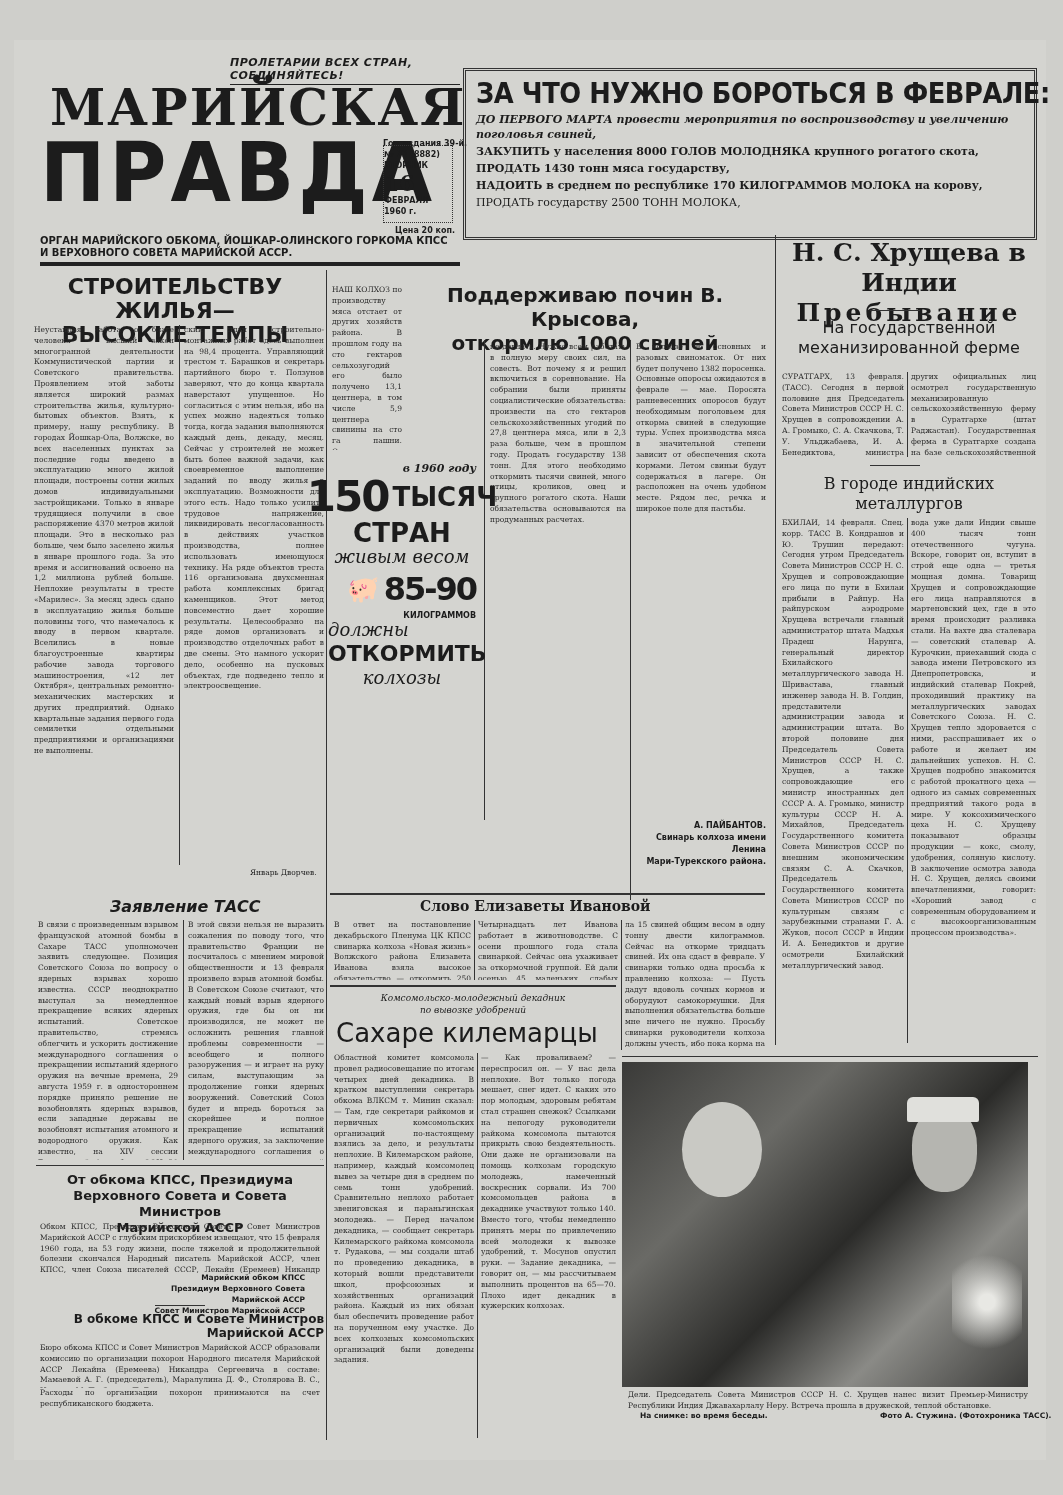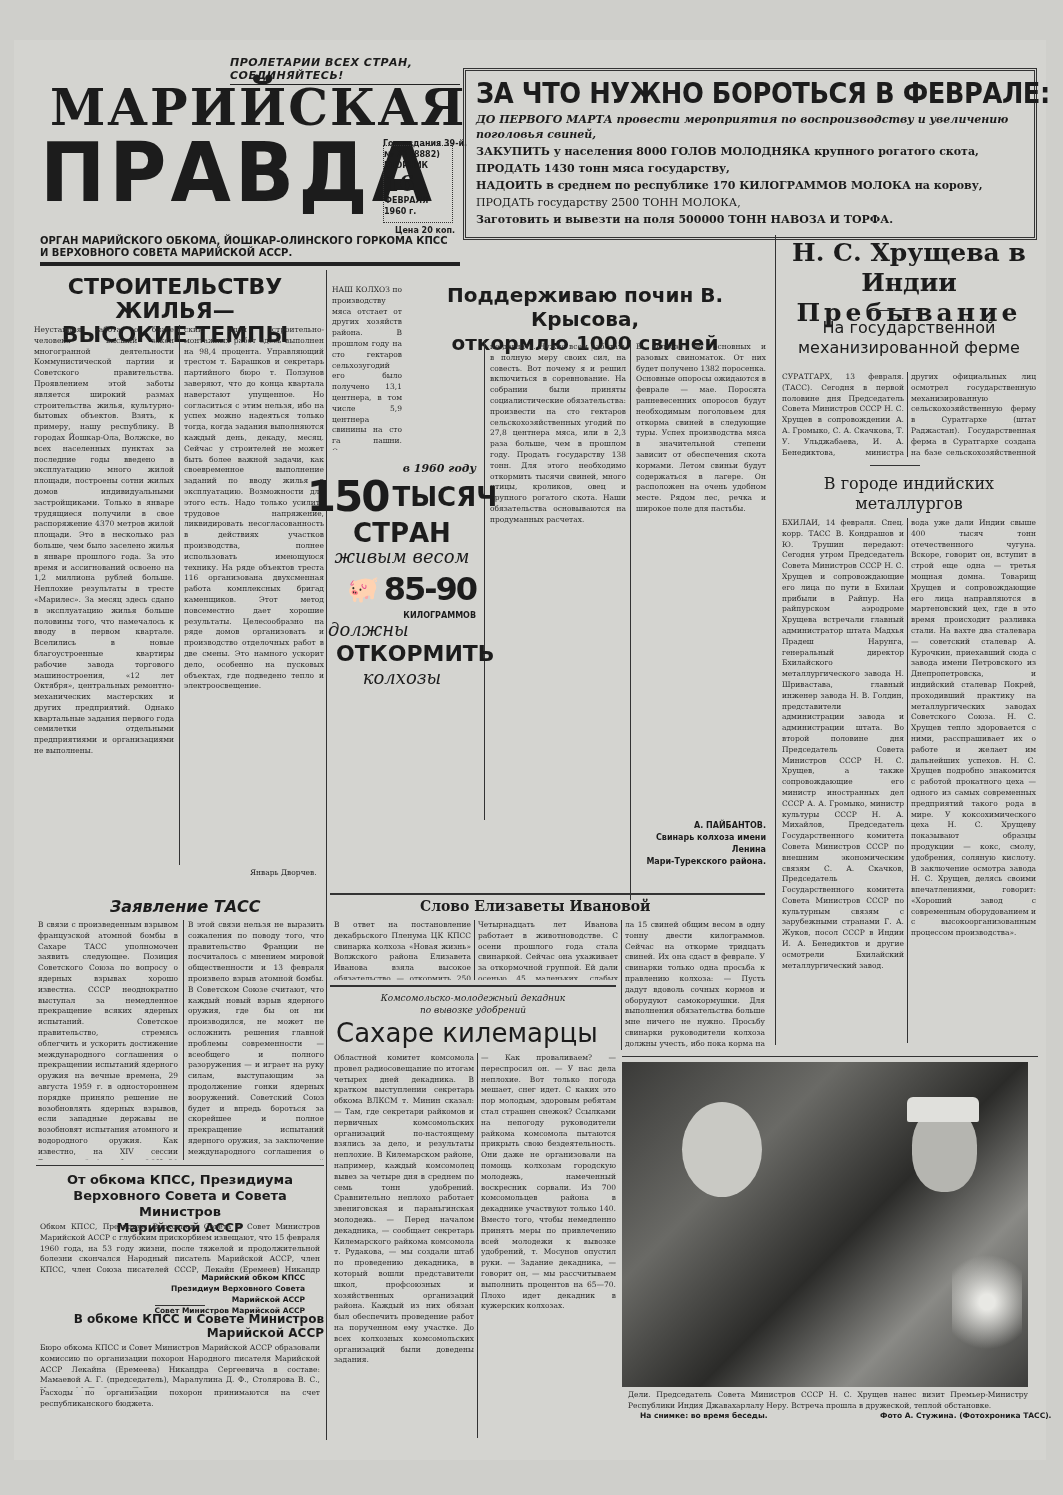--- a/index.html
+++ b/index.html
@@ -66,21 +66,20 @@
 </div>
 <div class="abs rule-thick" style="left:40px;top:262px;width:420px;"></div>
 
 <div class="abs banner">
   <h1>ЗА ЧТО НУЖНО БОРОТЬСЯ В ФЕВРАЛЕ:</h1>
   <p class="ital b">ДО ПЕРВОГО МАРТА провести мероприятия по воспроизводству и увеличению поголовья свиней,</p>
   <p class="b">ЗАКУПИТЬ у населения 8000 ГОЛОВ МОЛОДНЯКА крупного рогатого скота,</p>
   <p class="b">ПРОДАТЬ 1430 тонн мяса государству,</p>
   <p class="b">НАДОИТЬ в среднем по республике 170 КИЛОГРАММОВ МОЛОКА на корову,</p>
   <p>ПРОДАТЬ государству 2500 ТОНН МОЛОКА,</p>
-  <p class="b">Заготовить и вывезти на поля 500000 ТОНН НАВОЗА И ТОРФА.</p>
 </div>
 
 <div class="abs" style="left:30px;top:275px;width:290px;text-align:center;">
   <h2 style="font:bold 22px 'DejaVu Sans',sans-serif;line-height:24px;">СТРОИТЕЛЬСТВУ ЖИЛЬЯ—</h2>
   <h2 style="font:bold 22px 'DejaVu Sans',sans-serif;line-height:24px;">ВЫСОКИЕ ТЕМПЫ</h2>
 </div>
 <div class="abs col-text" style="left:34px;top:325px;width:140px;height:540px;">Неустанная забота о благе человека — высший закон многогранной деятельности Коммунистической партии и Советского правительства. Проявлением этой заботы является широкий размах строительства жилья, культурно-бытовых объектов. Взять, к примеру, нашу республику. В городах Йошкар-Ола, Волжске, во всех населенных пунктах за последние годы введено в эксплуатацию много жилой площади, построены сотни жилых домов индивидуальными застройщиками. Только в январе трудящиеся получили в свое распоряжение 4370 метров жилой площади. Это в несколько раз больше, чем было заселено жилья в январе прошлого года. За это время и ассигнований освоено на 1,2 миллиона рублей больше. Неплохие результаты в тресте «Марилес». За месяц здесь сдано в эксплуатацию жилья больше половины того, что намечалось к вводу в первом квартале. Вселились в новые благоустроенные квартиры рабочие завода торгового машиностроения, «12 лет Октября», центральных ремонтно-механических мастерских и других предприятий. Однако квартальные задания первого года семилетки отдельными предприятиями и организациями не выполнены.</div>
 <div class="abs vline" style="left:179px;top:325px;height:540px;"></div>
 <div class="abs col-text" style="left:184px;top:325px;width:140px;height:540px;">ский план строительно-монтажных работ здесь выполнен на 98,4 процента. Управляющий трестом т. Барашков и секретарь партийного бюро т. Ползунов заверяют, что до конца квартала наверстают упущенное. Но согласиться с этим нельзя, ибо на успех можно надеяться только тогда, когда задания выполняются каждый день, декаду, месяц. Сейчас у строителей не может быть более важной задачи, как своевременное выполнение заданий по вводу жилья в эксплуатацию. Возможности для этого есть. Надо только усилить трудовое напряжение, ликвидировать несогласованность в действиях участков производства, полнее использовать имеющуюся технику. На ряде объектов треста 116 организована двухсменная работа комплексных бригад каменщиков. Этот метод повсеместно дает хорошие результаты. Целесообразно на ряде домов организовать и производство отделочных работ в две смены. Это намного ускорит дело, особенно на пусковых объектах, где подведено тепло и электроосвещение.</div>
 <div class="abs" style="left:250px;top:868px;font-size:7.5px;">Январь Дворчев.</div>
@@ -134,21 +133,21 @@
     <span class="mid">ТЫСЯЧ</span>
   </div>
   <div class="mid">СТРАН</div>
   <div class="script">живым весом</div>
   <div style="display:flex;align-items:center;justify-content:flex-end;gap:4px;">
     <span style="font-size:26px;">🐖</span>
     <span class="big" style="font-size:32px;">85-90</span>
   </div>
   <div style="font:bold 8px 'DejaVu Sans',sans-serif;text-align:right;">КИЛОГРАММОВ</div>
   <div class="script" style="text-align:left;">должны</div>
-  <div class="mid" style="font-size:22px;padding-left:8px;">ОТКОРМИТЬ</div>
+  <div class="mid" style="font-size:22px;">ОТКОРМИТЬ</div>
   <div class="script">колхозы</div>
 </div>
 
 <div class="abs vline" style="left:775px;top:235px;height:810px;"></div>
 <div class="abs" style="left:780px;top:238px;width:258px;text-align:center;font:bold 25px 'DejaVu Serif',serif;line-height:30px;">
   <div>Н. С. Хрущева в Индии</div>
   <div style="letter-spacing:4px;">Пребывание</div>
 </div>
 <div class="abs hline" style="left:870px;top:310px;width:50px;"></div>
 <div class="abs" style="left:780px;top:318px;width:258px;text-align:center;font:16px 'DejaVu Sans',sans-serif;line-height:20px;">

